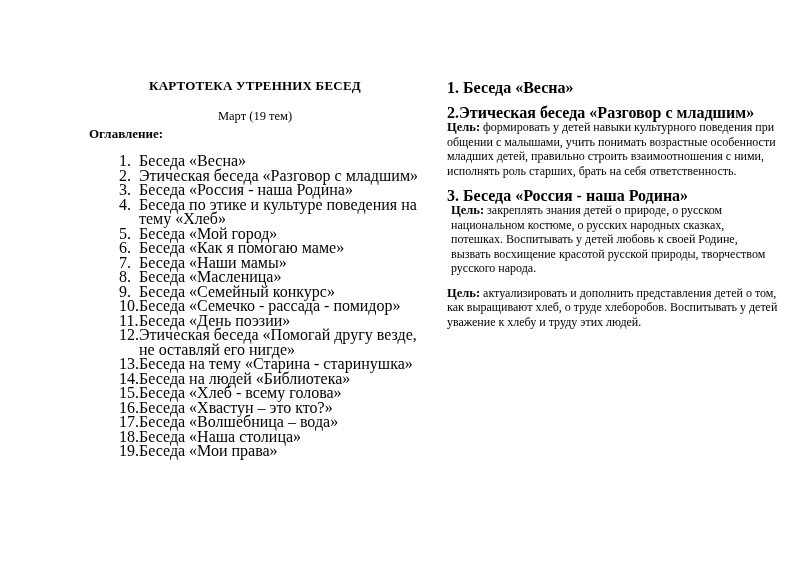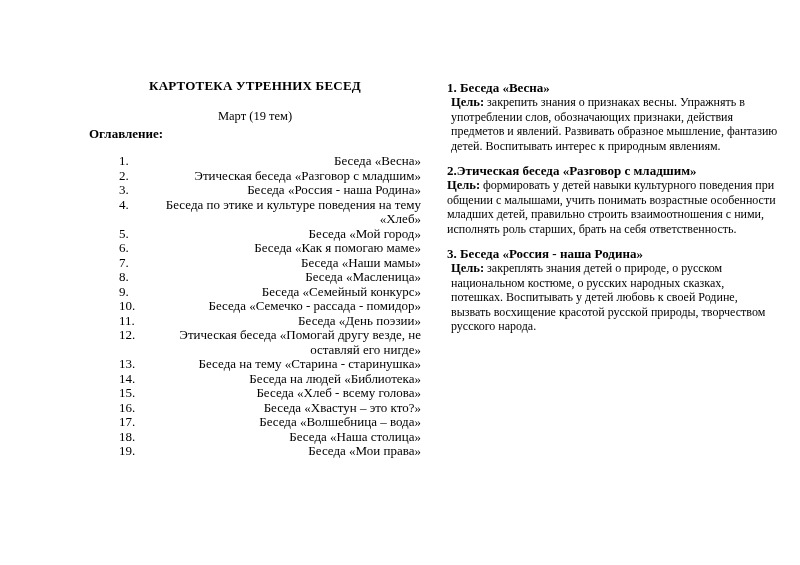--- a/index.html
+++ b/index.html
@@ -42,23 +42,22 @@
     font-weight: bold;
     font-size: 13px;
     line-height: 15px;
     margin-top: 2px;
   }
   ol.toc-list {
     margin: 13px 0 0 0;
     padding: 0;
     list-style: none;
     counter-reset: tocitem;
-    font-size: 13px;
+    font-size: 16px;
     line-height: 14.5px;
-    text-align: right;
   }
   ol.toc-list li {
     counter-increment: tocitem;
     position: relative;
     padding-left: 50px;
   }
   ol.toc-list li::before {
     content: counter(tocitem) ".";
     position: absolute;
     left: 30px;
@@ -71,21 +70,21 @@
     top: 80px;
     width: 332px;
     font-size: 12px;
     line-height: 14.5px;
   }
   .section {
     margin-bottom: 10px;
   }
   .section-heading {
     font-weight: bold;
-    font-size: 13px;
+    font-size: 16px;
     line-height: 15px;
   }
   .section-body {
     margin: 0;
   }
   .section-body.lead-space {
     padding-left: 4px;
   }
   .goal-label {
     font-weight: bold;
@@ -121,43 +120,43 @@
       <li>Беседа «Волшебница – вода»</li>
       <li>Беседа «Наша столица»</li>
       <li>Беседа «Мои права»</li>
     </ol>
   </div>
 
   <div class="right-col">
 
     <div class="section">
       <div class="section-heading">1. Беседа «Весна»</div>
-      <p class="section-body lead-space">
-        <span class="goal-label">Цель:</span>
-        <span>закрепить знания о признаках весны. Упражнять в употреблении слов, обозначающих признаки, действия предметов и явлений. Развивать образное мышление, фантазию детей. Воспитывать интерес к природным явлениям.</span>
-      </p>
     </div>
 
     <div class="section">
       <div class="section-heading">2.Этическая беседа «Разговор с младшим»</div>
       <p class="section-body">
         <span class="goal-label">Цель:</span>
         <span>формировать у детей навыки культурного поведения при общении с малышами, учить понимать возрастные особенности младших детей, правильно строить взаимоотношения с ними, исполнять роль старших, брать на себя ответственность.</span>
       </p>
     </div>
 
     <div class="section">
       <div class="section-heading">3. Беседа «Россия - наша Родина»</div>
       <p class="section-body lead-space">
         <span class="goal-label">Цель:</span>
         <span>закреплять знания детей о природе, о русском национальном костюме, о русских народных сказках, потешках. Воспитывать у детей любовь к своей Родине, вызвать восхищение красотой русской природы, творчеством русского народа.</span>
       </p>
     </div>
 
     <div class="section">
+      <p class="section-body">
+        <span class="goal-label">Цель:</span>
+        <span>актуализировать и дополнить представления детей о том, как выращивают хлеб, о труде хлеборобов. Воспитывать у детей уважение к хлебу и труду этих людей.</span>
+      </p>
     </div>
 
     <div class="section">
     </div>
 
   </div>
 
 </div>
 
 </body></html>

